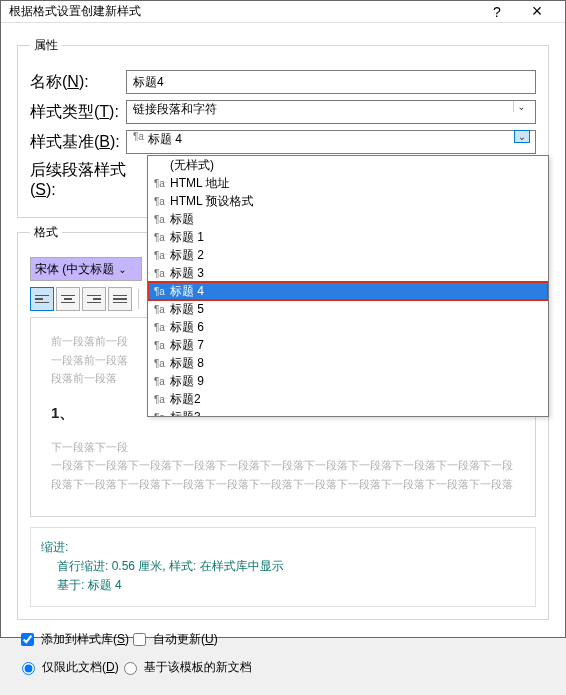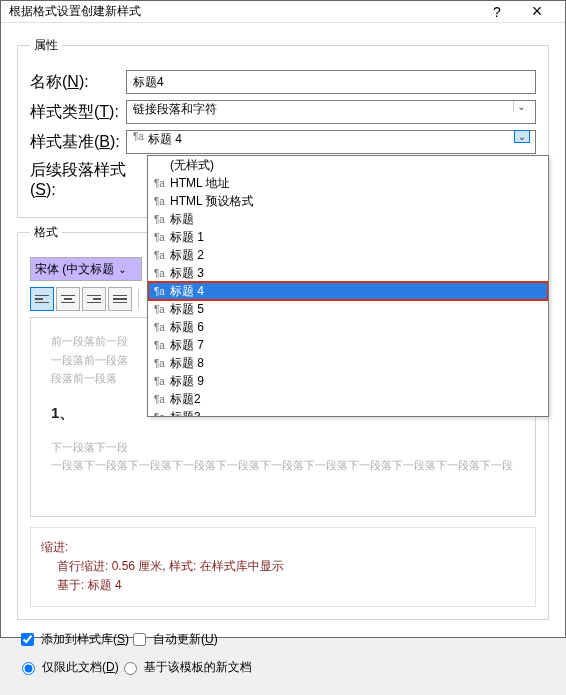--- a/index.html
+++ b/index.html
@@ -25,21 +25,21 @@
 .tool-btn.active { background:#cce4f7; border-color:#0078d7; }
 .sep { width:1px; height:20px; background:#ccc; margin:0 4px; }
 .align-icon { display:flex; flex-direction:column; gap:2px; }
 .align-icon span { display:block; height:1.5px; background:#555; }
 .align-left span:nth-child(2){width:60%} .align-left span{width:100%}
 .align-center span:nth-child(2){width:60%; margin:0 auto} .align-center span{width:100%}
 .align-right span:nth-child(2){width:60%; margin-left:auto} .align-right span{width:100%}
 .align-just span{width:100%}
 .preview-box { border:1px solid #d4d4d4; padding:14px 20px; font-size:11px; color:#b0b0b0; line-height:1.7; height:200px; }
 .preview-box .sample-heading { color:#222; font-weight:bold; font-size:15px; margin:12px 0; }
-.desc-box { border:1px solid #e0e0e0; padding:10px; font-size:12px; color:#7f1d1d; margin-top:10px; line-height:1.6; }
+.desc-box { border:1px solid #e0e0e0; padding:10px; font-size:12px; color:#0f766e; margin-top:10px; line-height:1.6; }
 .opts { margin:10px 0; font-size:12px; display:flex; flex-wrap:wrap; align-items:center; }
 .opts label { display:flex; align-items:center; gap:4px; }
 .bottom-bar { display:flex; align-items:center; padding:8px 16px 14px; gap:10px; }
 .fmt-btn { border:1px solid #adadad; background:#e1e1e1; padding:4px 10px; font-size:12px; cursor:pointer; display:flex; align-items:center; gap:4px; }
 .spacer { flex:1; }
 .dlg-btn { width:78px; height:26px; border:1px solid #adadad; background:#e1e1e1; font-size:12px; cursor:pointer; }
 .dlg-btn.primary { border:1px solid #0078d7; }
 
 .dropdown { position:absolute; left:146px; top:132px; right:16px; background:#fff; border:1px solid #7a7a7a; max-height:262px; overflow:hidden; z-index:10; font-size:12px; box-shadow:2px 2px 4px rgba(0,0,0,0.15); }
 .dropdown .dd-item { display:flex; align-items:center; padding:1px 6px; height:18px; cursor:pointer; }
@@ -195,20 +195,21 @@
         <div class="sep"></div>
       </div>
 
       <div class="preview-box">
         <div>前一段落前一段</div>
         <div>一段落前一段落</div>
         <div>段落前一段落</div>
         <div class="sample-heading">1、</div>
         <div>下一段落下一段</div>
         <div>一段落下一段落下一段落下一段落下一段落下一段落下一段落下一段落下一段落下一段落下一段</div>
+        <div>段落下一段落下一段落下一段落下一段落下一段落下一段落下一段落下一段落下一段落下一段落</div>
       </div>
 
       <div class="desc-box">
         <div>缩进:</div>
         <div style="padding-left:16px">首行缩进:  0.56 厘米, 样式: 在样式库中显示</div>
         <div style="padding-left:16px">基于: 标题 4</div>
       </div>
     </fieldset>
 
     <div class="opts">

